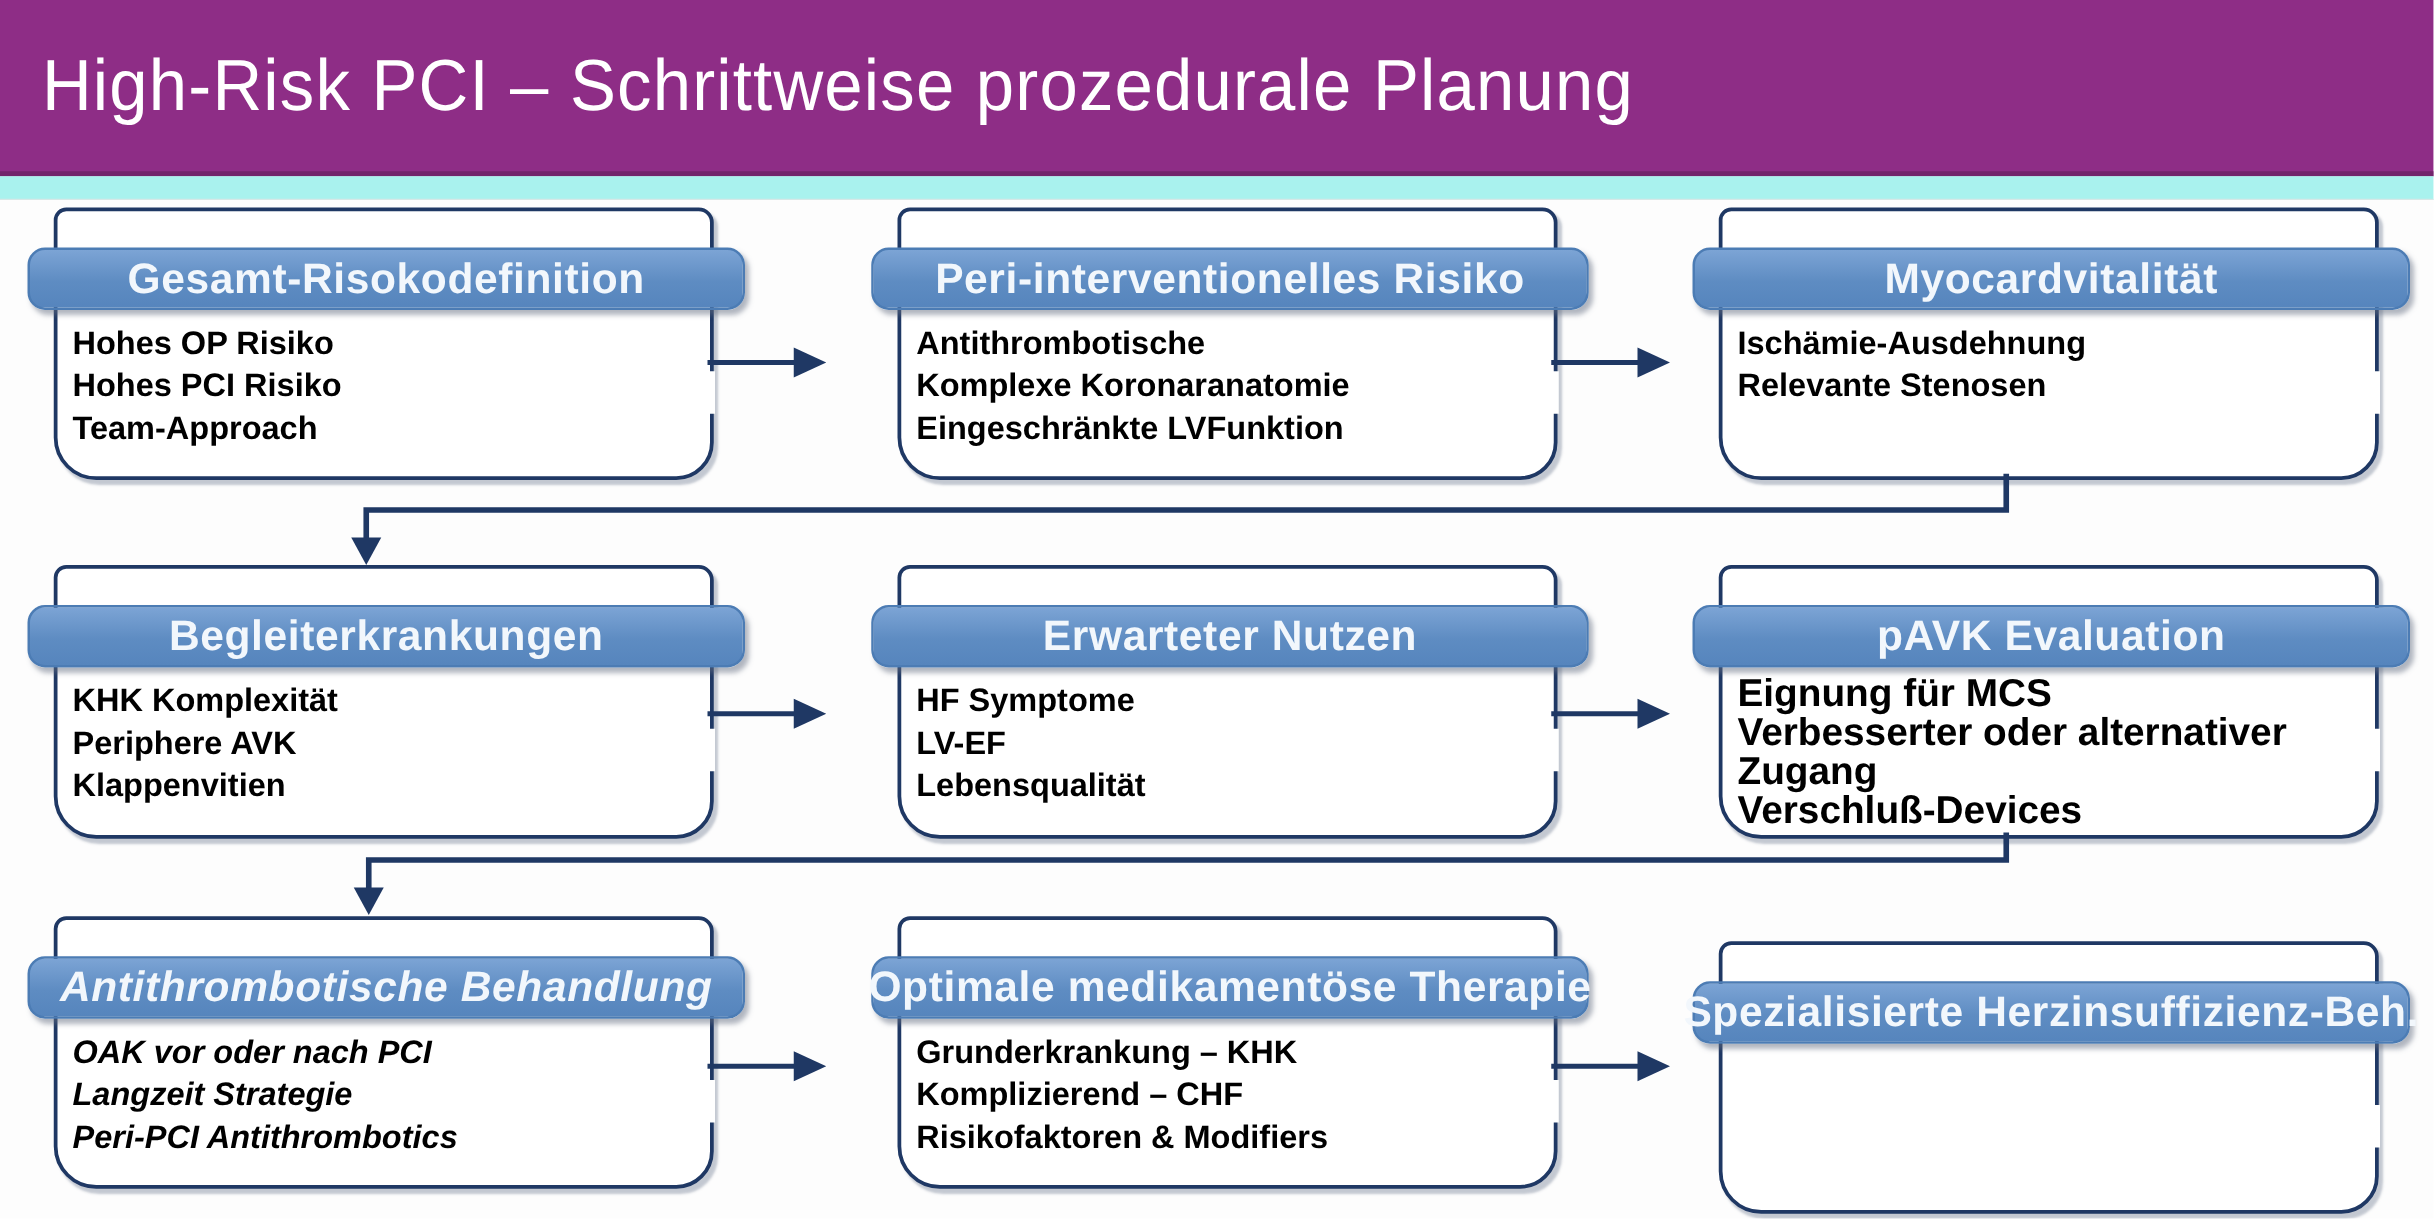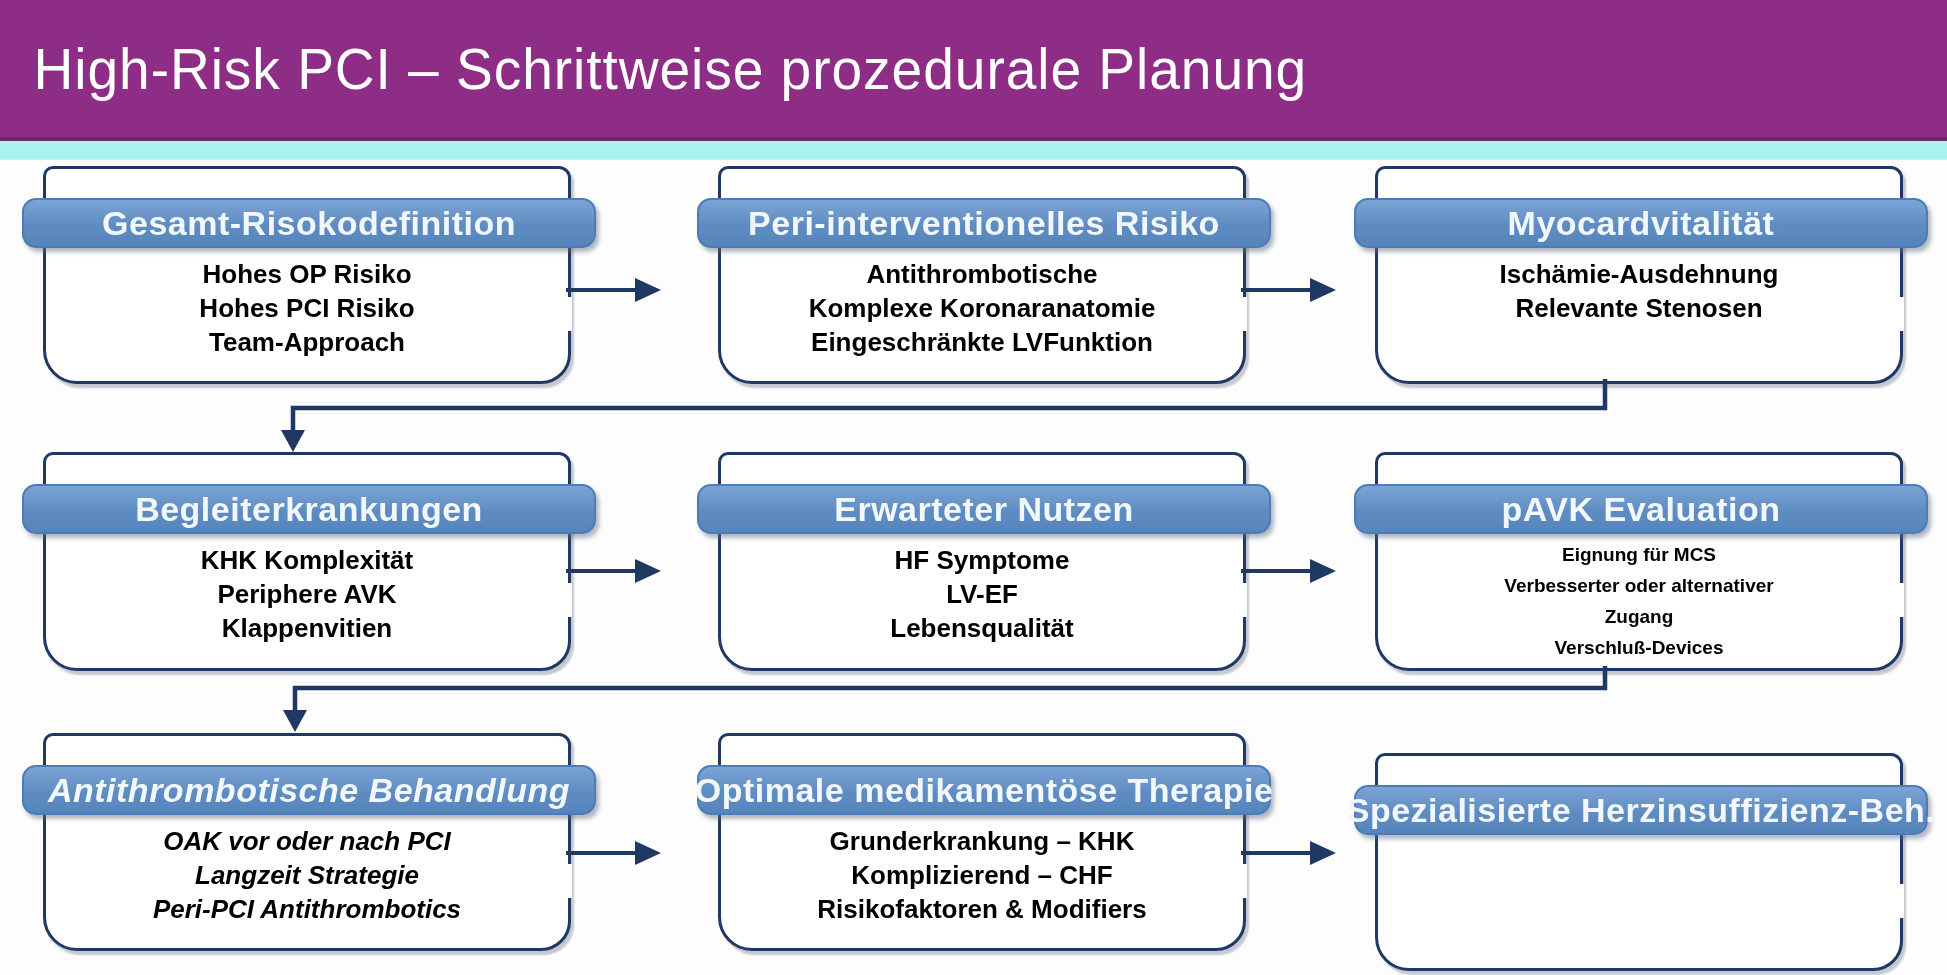--- a/index.html
+++ b/index.html
@@ -51,24 +51,24 @@
     box-shadow:3px 4px 4px rgba(100,110,130,0.5);
     display:flex; align-items:center; justify-content:center;
   }
   .pill span {
     color:#F2F7FC; font-size:34px; font-weight:700; letter-spacing:0.5px;
     white-space:nowrap;
   }
 
   .body {
     position:absolute; left:12px; right:12px; top:88px;
-    text-align:center; color:#000000; font-size:26px; font-weight:700;
+    text-align:left; color:#000000; font-size:26px; font-weight:700;
     line-height:34px;
   }
-  .box.tight .body { top:84px; font-size:19px; line-height:31px; }
+  .box.tight .body { top:84px; font-size:31px; line-height:31px; }
 
   
   .connectors {
     position:absolute; left:0; top:0; width:1947px; height:975px;
     pointer-events:none;
   }
   .connectors .stroke { stroke:#1F3864; fill:none; }
   .connectors .fill   { fill:#1F3864; stroke:none; }
 </style>
 </head>

